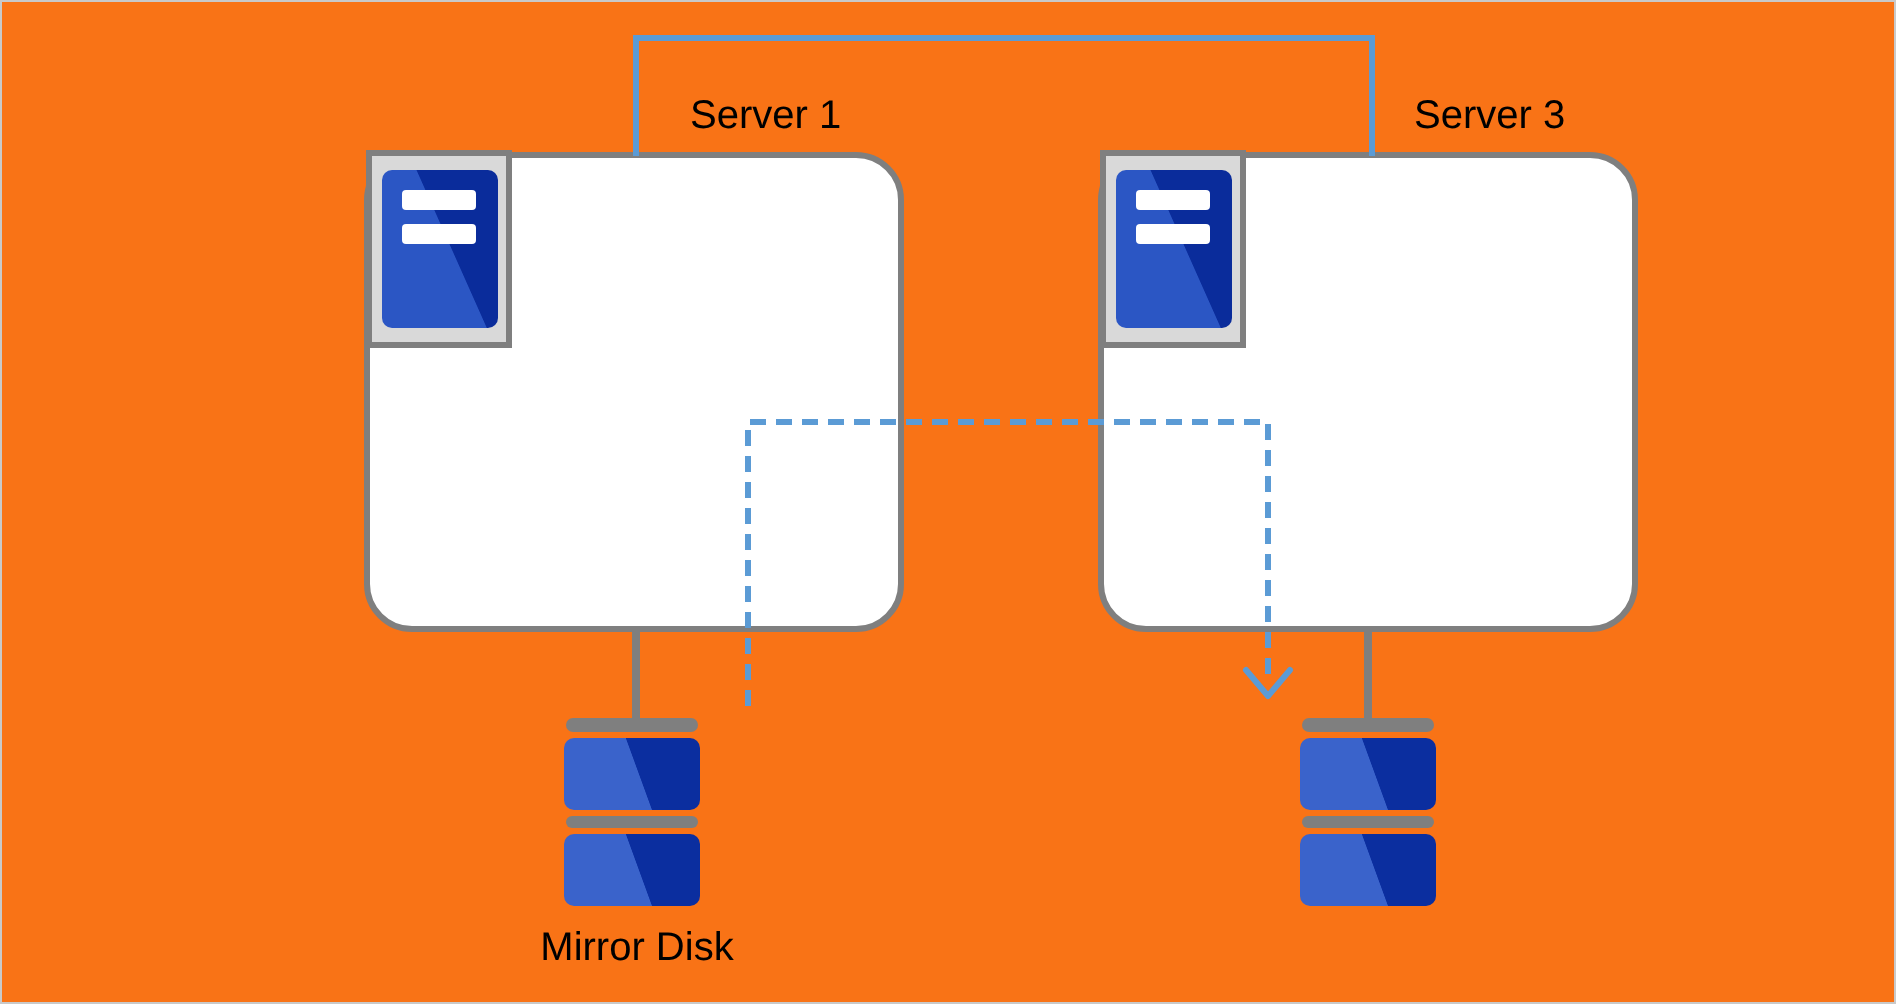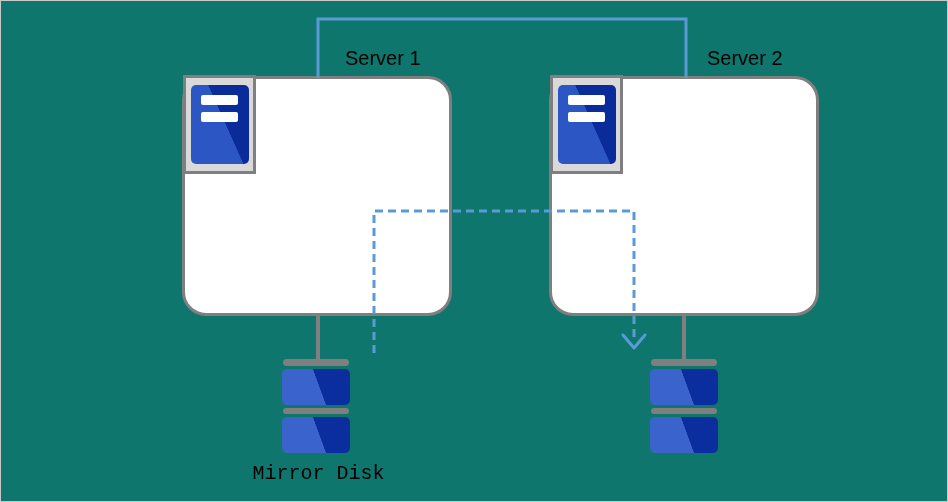--- a/index.html
+++ b/index.html
@@ -1,20 +1,20 @@
 <!DOCTYPE html>
 <html><head>
 <meta charset="utf-8">
 <style>
   html,body { margin:0; padding:0; background:#fff; }
   #diagram-canvas {
     position:relative;
     width:948px; height:502px;
     box-sizing:border-box;
-    background:#0f766e;
+    background:#f97316;
     border:1px solid #c9c9c9;
     font-family:"Liberation Sans", sans-serif;
     overflow:hidden;
   }
 
   
   .server-box {
     position:absolute; top:75px;
     width:270px; height:240px;
     box-sizing:border-box;
@@ -94,21 +94,21 @@
   #server1-label { left:344px; top:46px; }
   #server2-label { left:706px; top:46px; }
   #full-copy-label {
     left:477px; top:227px;
     width:62px;
     line-height:27px;
     white-space:normal;
   }
   #mirror-disk-label {
     left:240px; top:462px;
-    width:155px; text-align:center;font-family:Liberation Mono, monospace;
+    width:155px; text-align:center;
   }
 </style>
 </head>
 <body>
 
 <div id="diagram-canvas">
 
   <div class="server-box" id="server1-box"></div>
   <div class="server-box" id="server2-box"></div>
 
@@ -140,16 +140,16 @@
     <div class="disk-platter platter2"></div>
   </div>
   <div class="disk-group" id="disk-right">
     <div class="disk-cap"></div>
     <div class="disk-platter platter1"></div>
     <div class="disk-divider"></div>
     <div class="disk-platter platter2"></div>
   </div>
 
   <div class="label" id="server1-label">Server 1</div>
-  <div class="label" id="server2-label">Server 2</div>
+  <div class="label" id="server2-label">Server 3</div>
   <div class="label" id="mirror-disk-label">Mirror Disk</div>
 
 </div>
 
 </body></html>

